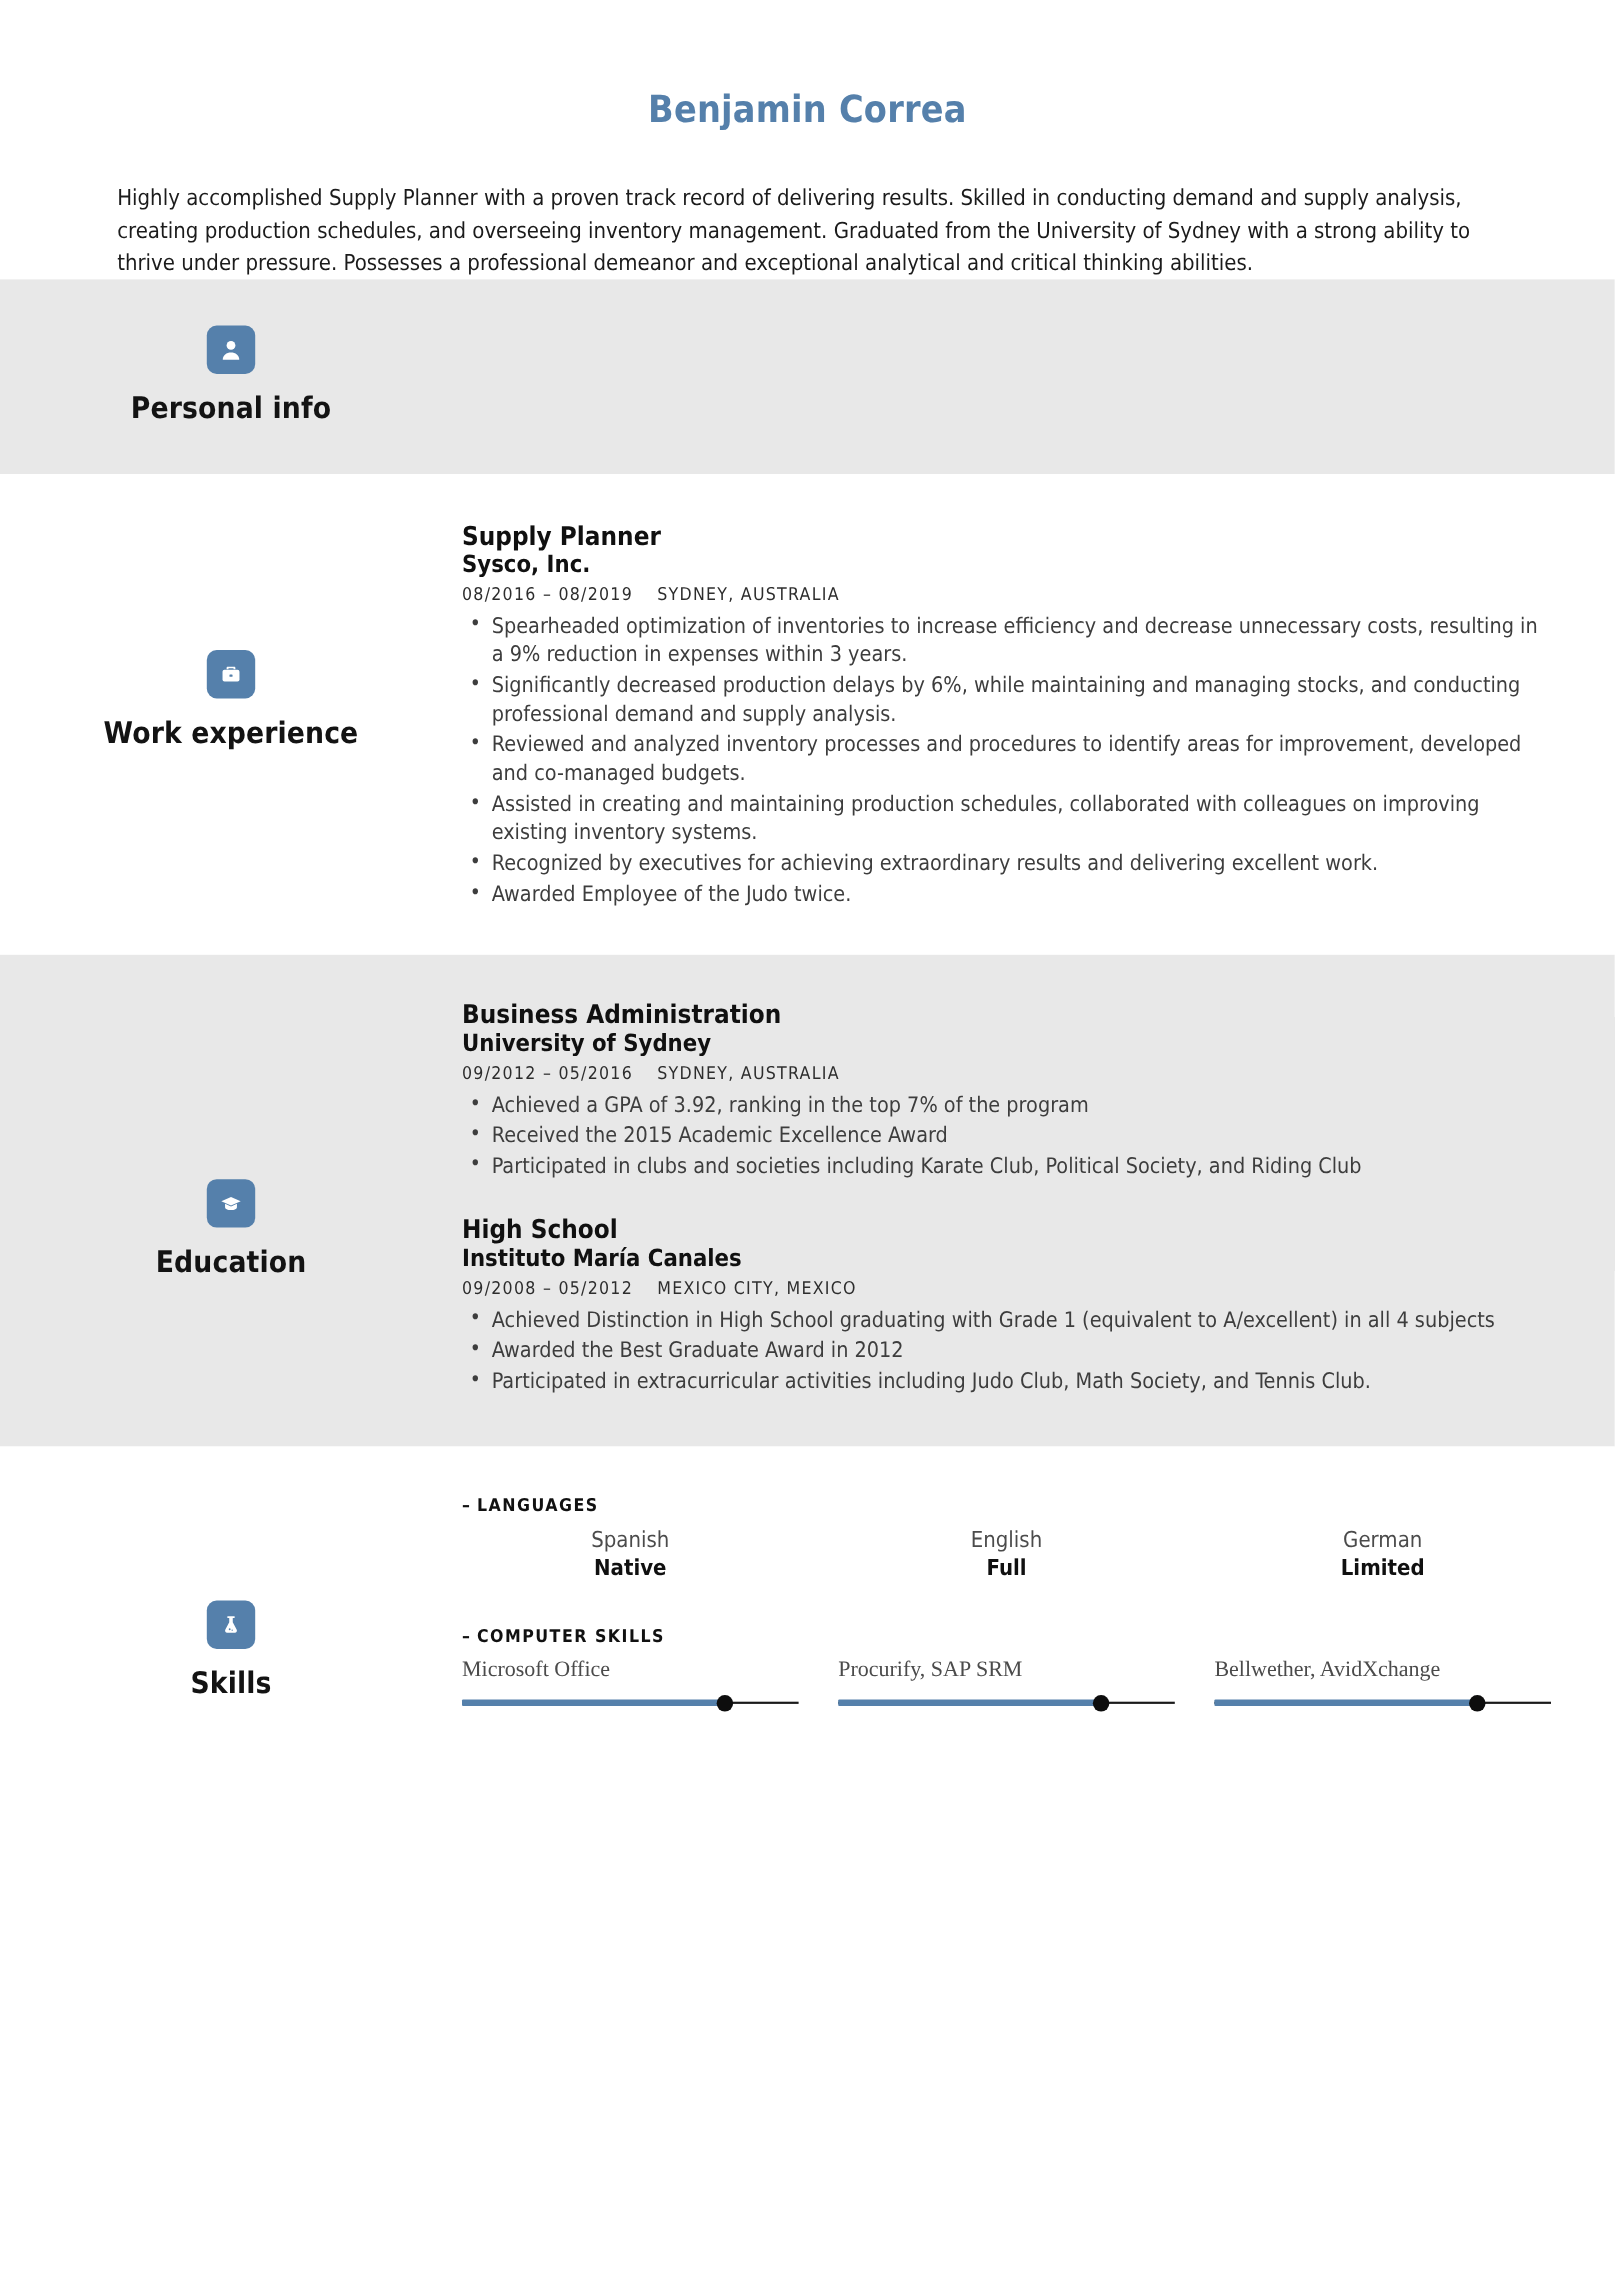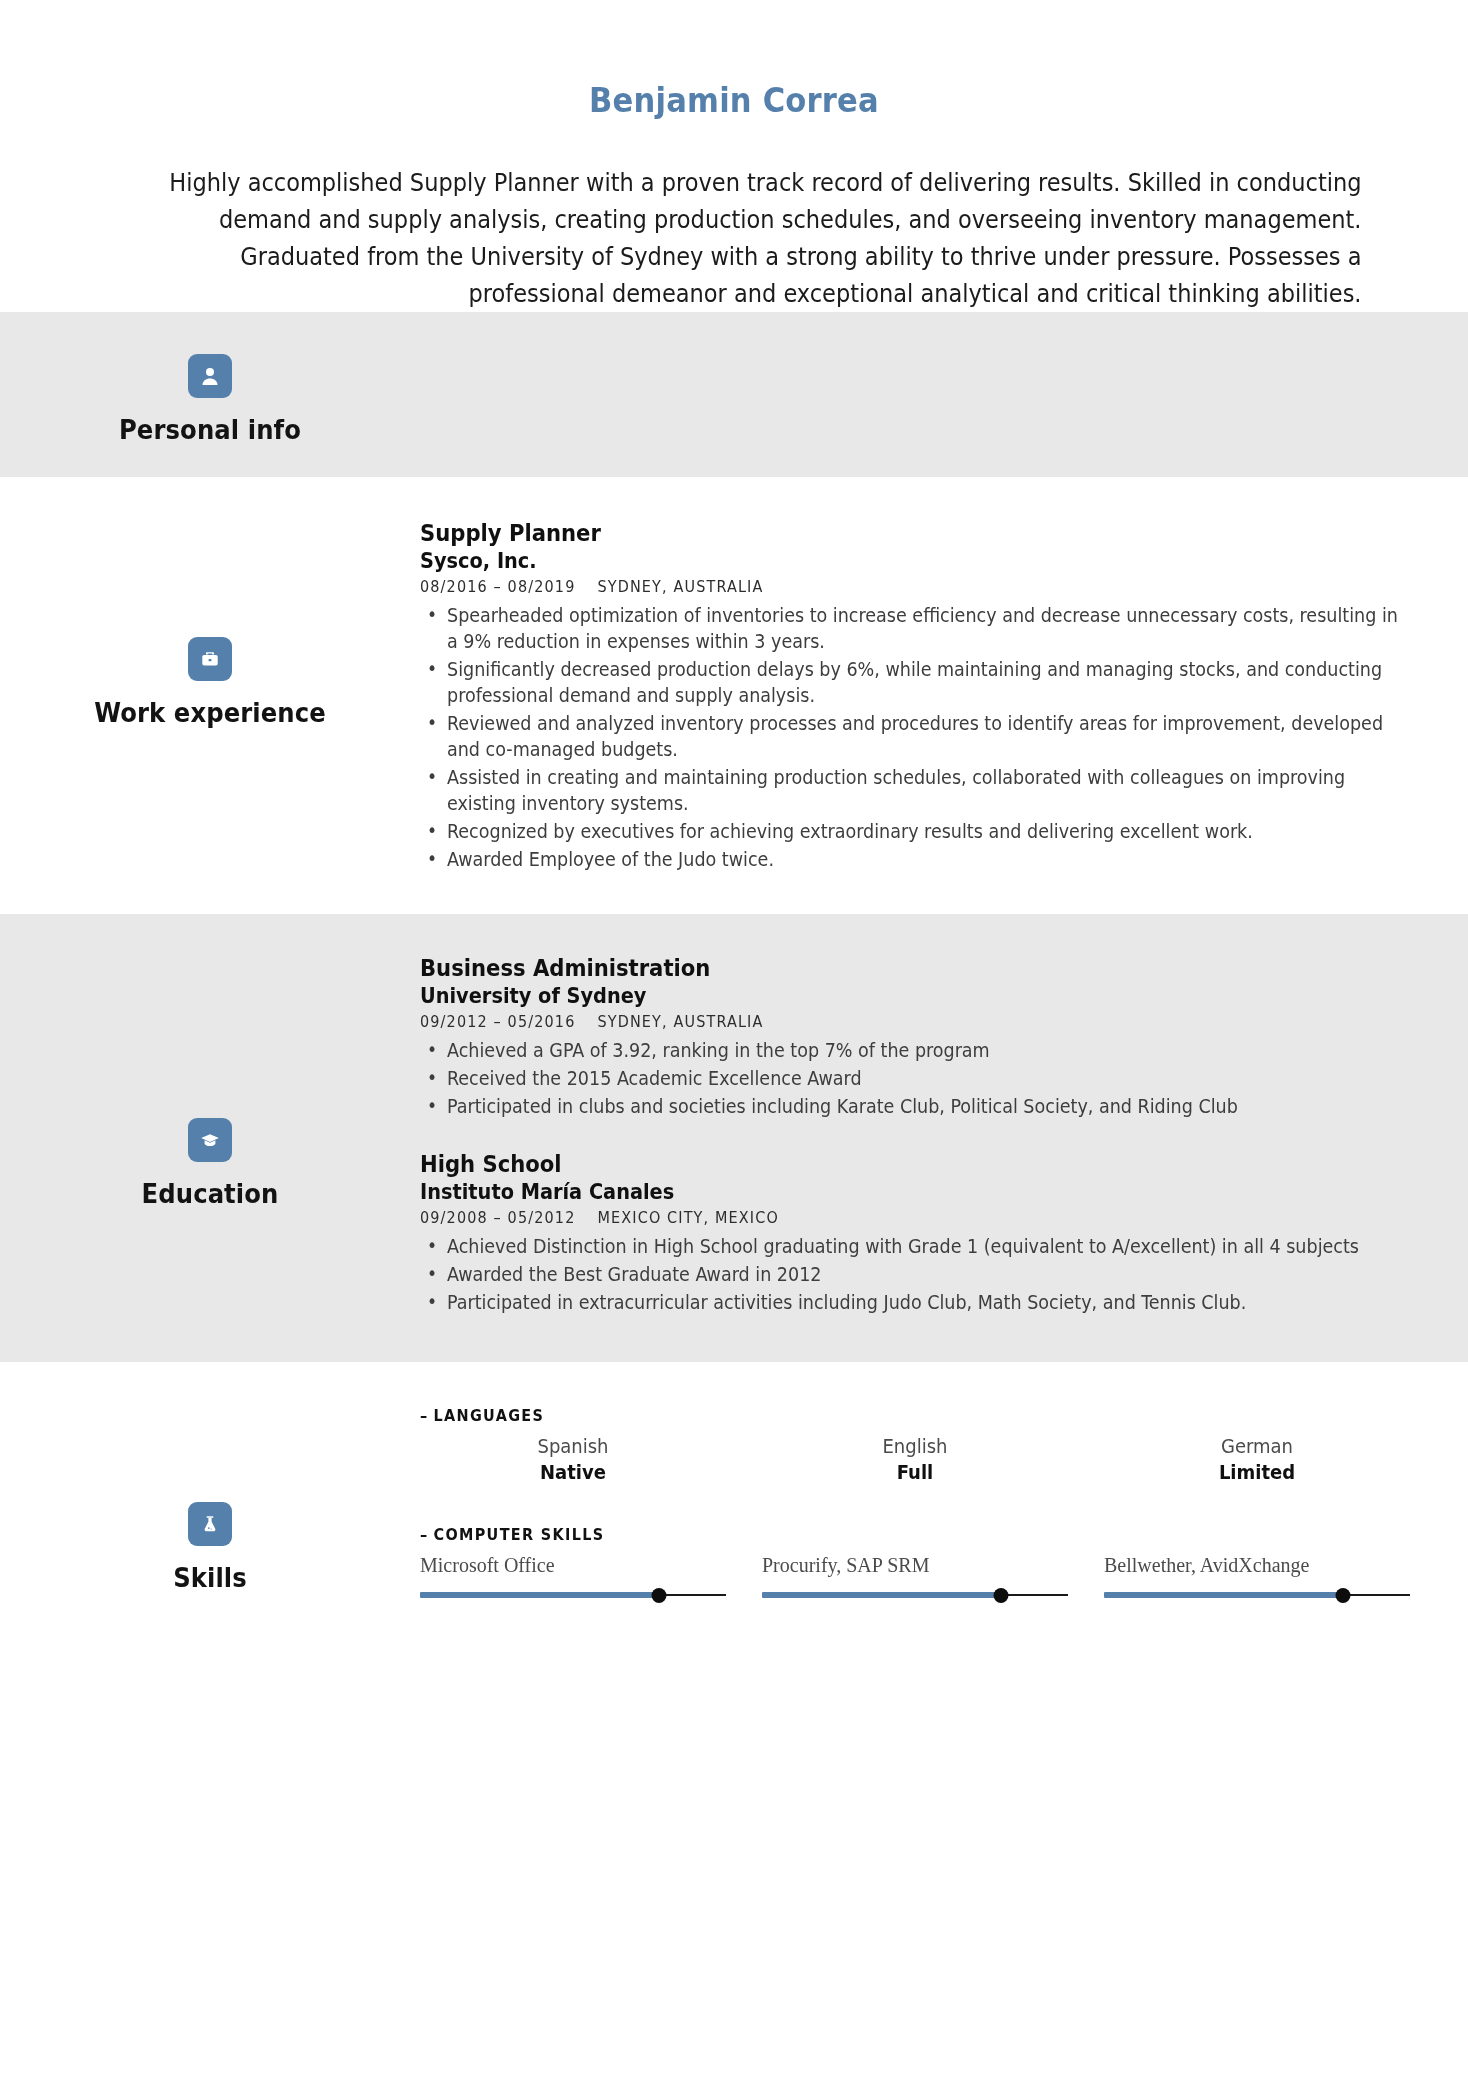--- a/index.html
+++ b/index.html
@@ -21,24 +21,24 @@
     font-size: 34px;
     font-weight: 700;
     color: #5580ab;
     letter-spacing: 0.2px;
     line-height: 1.1;
     font-family: "DejaVu Sans Condensed", "Liberation Sans Narrow", "Liberation Sans", sans-serif;
   }
   .summary {
     margin: 46px auto 0 auto;
     width: 1255px;
-    font-size: 25px;
+    font-size: 20px;
     line-height: 1.47;
     color: #1b1b1b;
-    text-align: right;
+    text-align: left;
     font-family: "Liberation Sans Narrow", "DejaVu Sans Condensed", "Liberation Sans", sans-serif;
   }
 
   
   .section {
     display: flex;
     align-items: flex-start;
     width: 1468px;
     padding: 0;
   }
@@ -72,21 +72,21 @@
     margin-top: 16px;
     font-size: 27px;
     font-weight: 700;
     color: #131313;
     letter-spacing: 0.1px;
     font-family: "Liberation Sans Narrow", "DejaVu Sans Condensed", "Liberation Sans", sans-serif;
     text-align: center;
   }
 
   
-  .sec-personal { padding: 42px 0 32px 0; }
+  .sec-personal { padding: 42px 0 44px 0; }
   .sec-personal .sec-aside { padding-top: 0; }
   .sec-personal .sec-body { padding-top: 44px; }
   .contact-line {
     font-size: 19.5px;
     color: #2b2b2b;
     font-family: "Liberation Sans Narrow", "DejaVu Sans Condensed", "Liberation Sans", sans-serif;
     white-space: nowrap;
   }
   .contact-label {
     font-weight: 700;

